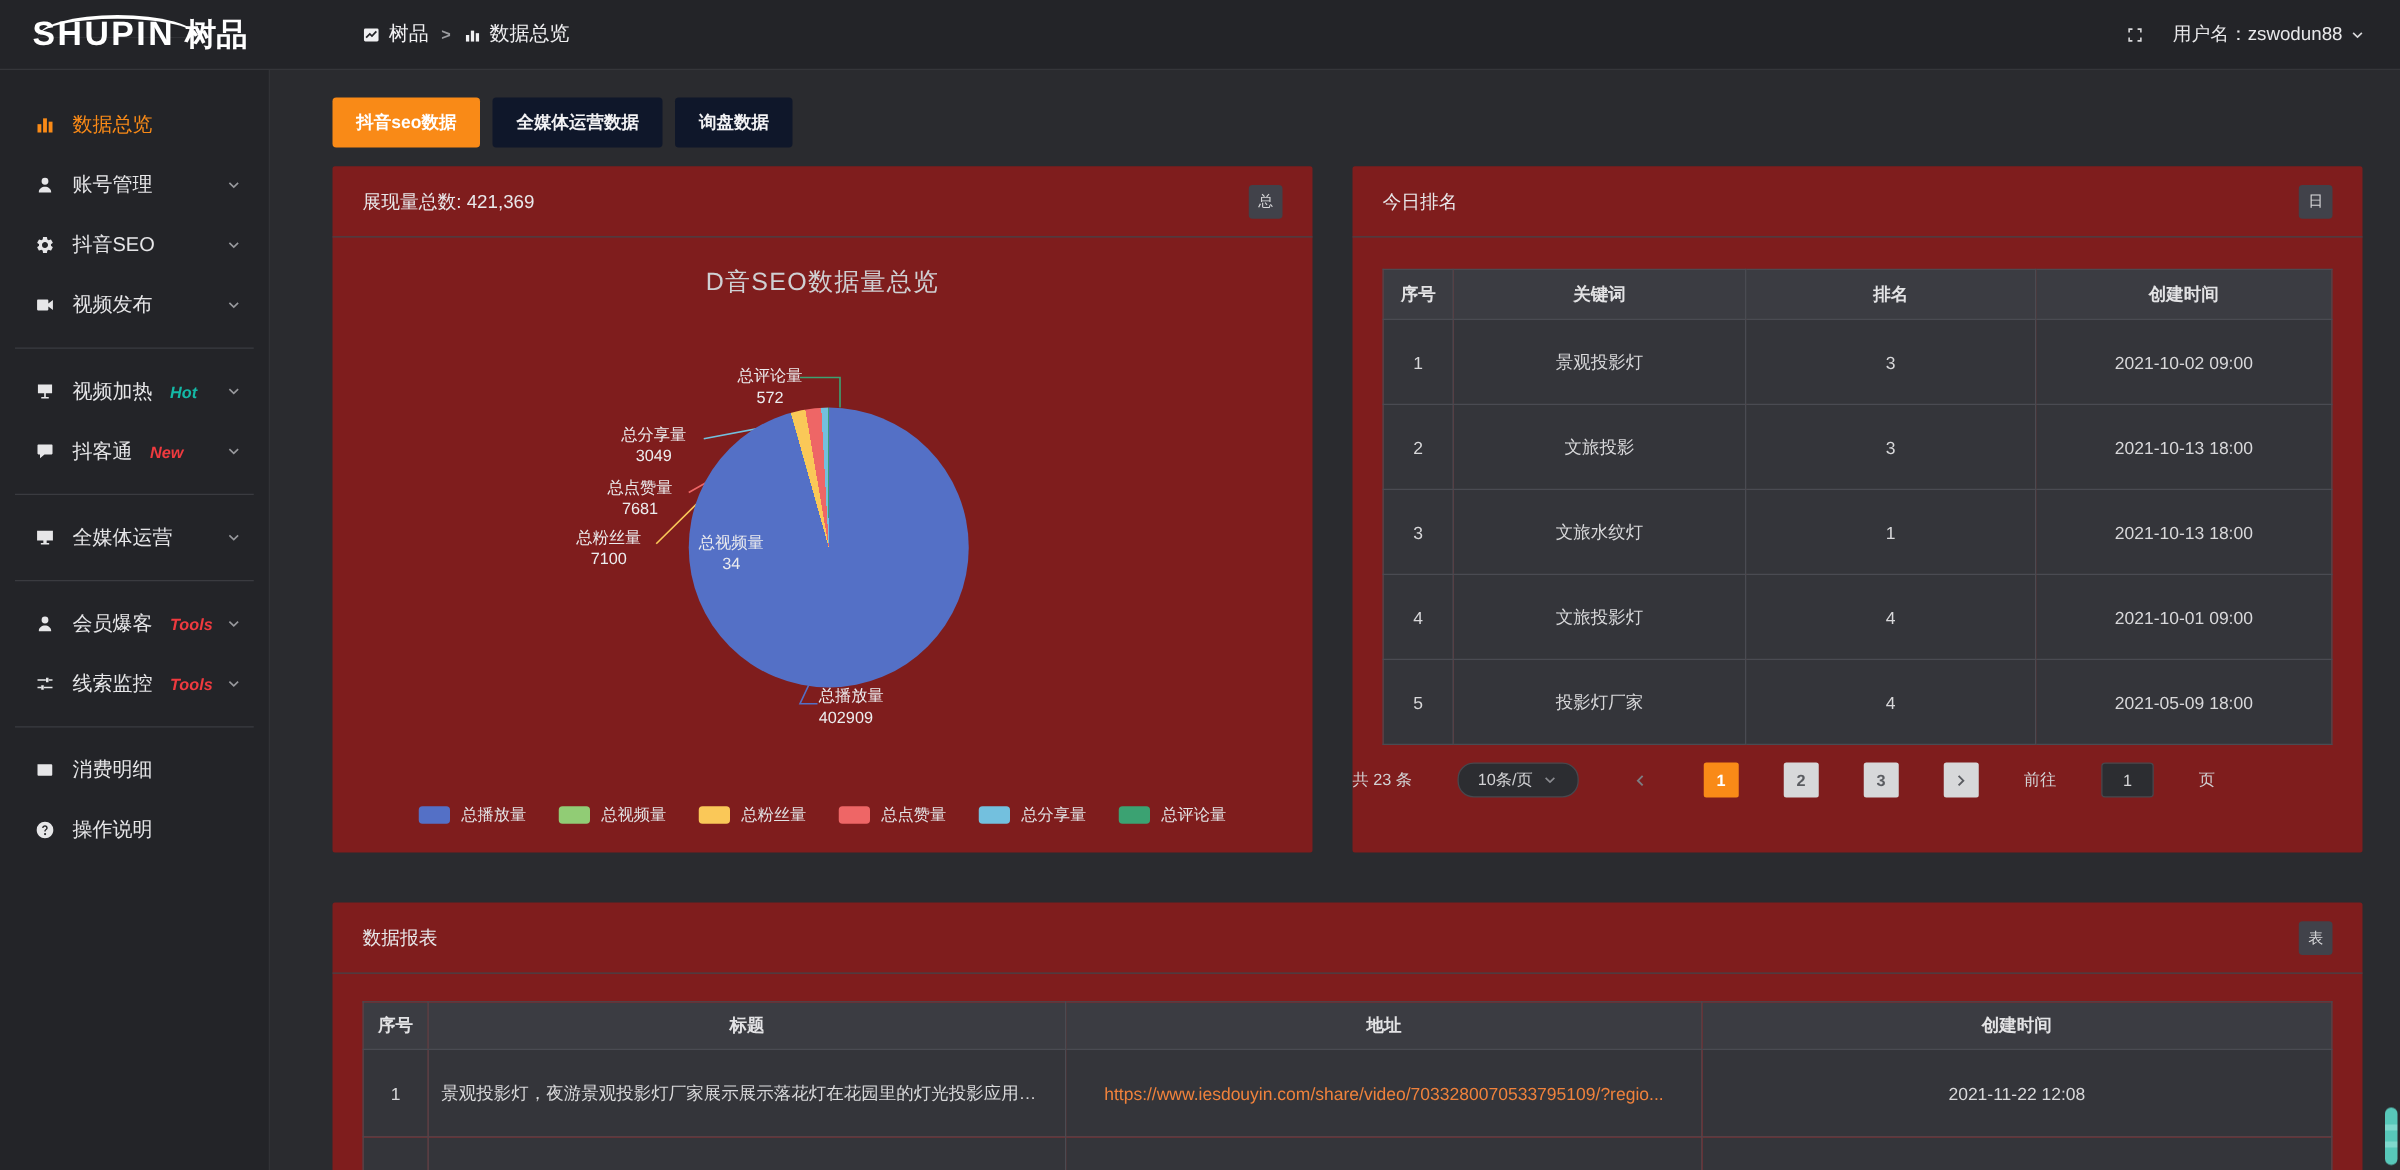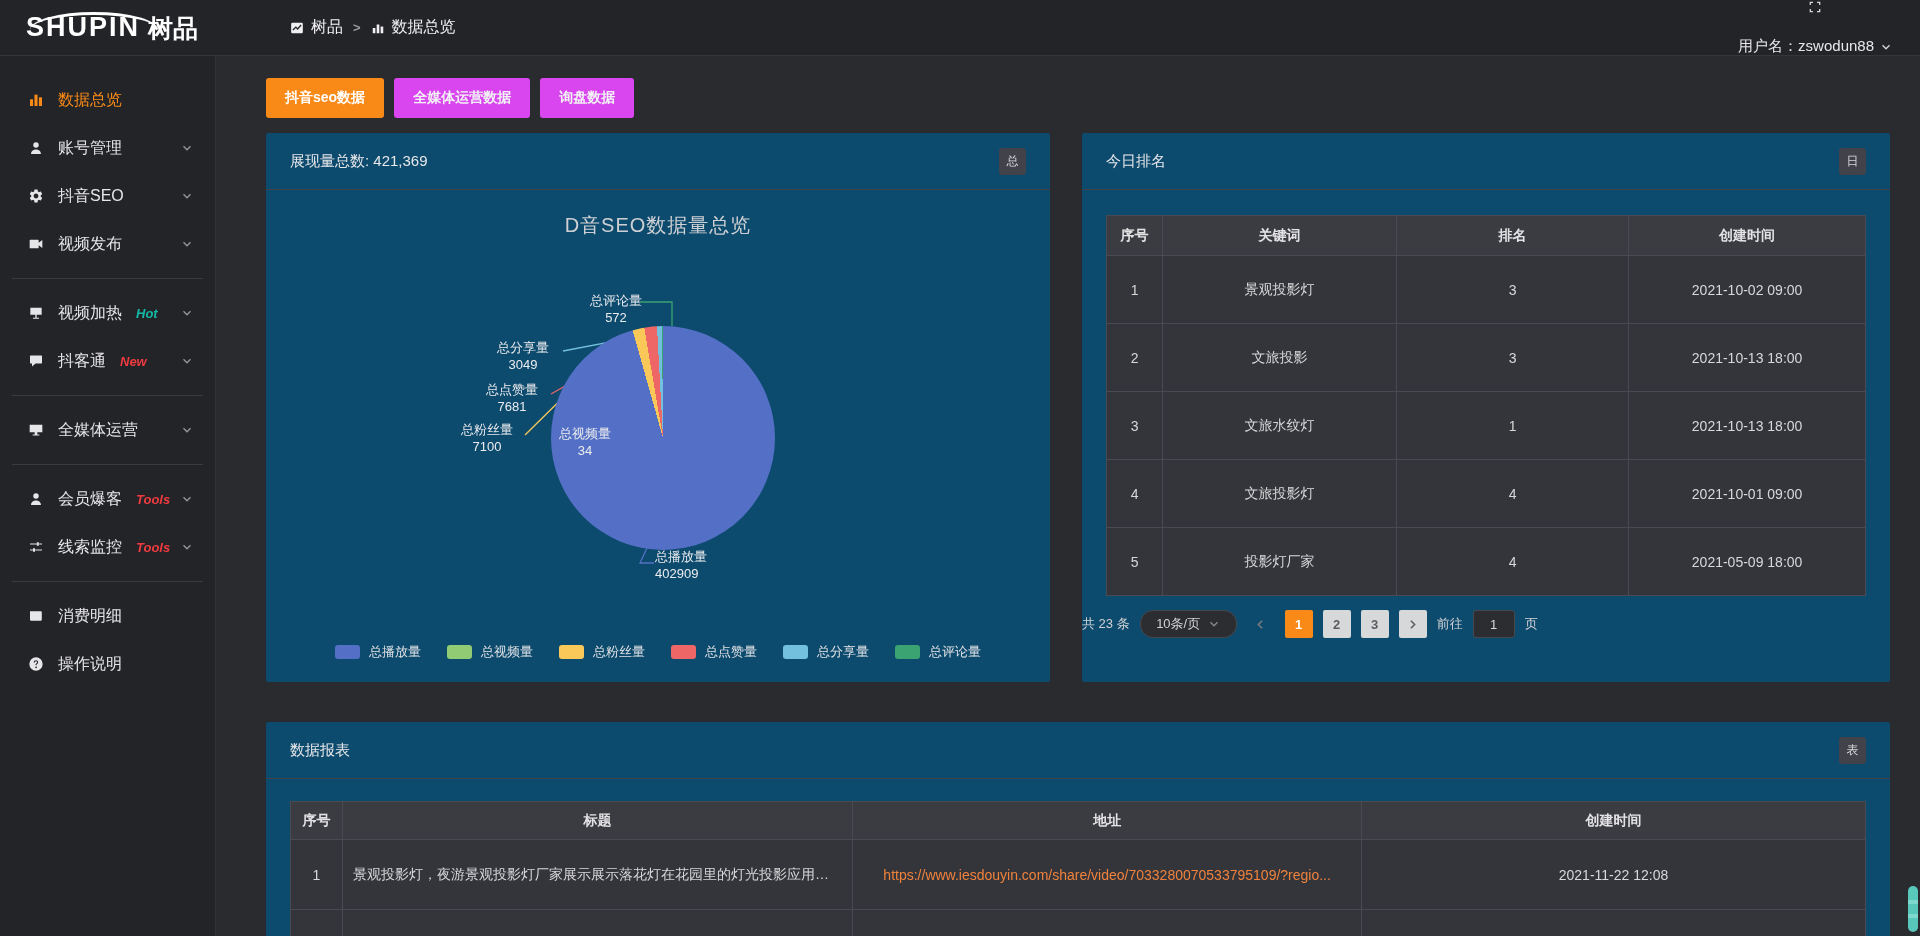--- a/index.html
+++ b/index.html
@@ -11,45 +11,45 @@
     border-bottom:1px solid #35363a; display:flex; align-items:center; z-index:20; }
   .logo { width:216px; padding-left:26px; display:flex; align-items:flex-end; gap:8px; position:relative; }
   .logo-arc { position:absolute; left:30px; top:-2px; width:128px; height:18px;
     border-top:3px solid #fff; border-radius:50% 50% 0 0 / 100% 100% 0 0; }
   .logo-en { font-size:27px; font-weight:bold; letter-spacing:2px; color:#fff; line-height:1; }
   .logo-cn { font-size:25px; font-weight:bold; color:#fff; line-height:1; }
   .crumbs { display:flex; align-items:center; gap:10px; margin-left:74px; font-size:16px; color:#f0f0f2; }
   .crumb { display:flex; align-items:center; gap:7px; cursor:pointer; }
   .crumb-sep { color:#9a9b9f; font-size:13px; font-weight:bold; }
   .top-right { margin-left:auto; display:flex; align-items:center; gap:22px; padding-right:28px;
-    font-size:15px; color:#e8e8ea;flex-direction:column; }
+    font-size:15px; color:#e8e8ea; }
   .icon-btn { display:flex; align-items:center; color:#d8d8da; cursor:pointer; }
   .user-wrap { display:flex; align-items:center; gap:6px; cursor:pointer; }
 
   
   .sidebar { position:fixed; top:56px; left:0; width:216px; height:880px; background:#232428;
     border-right:1px solid #313236; padding-top:20px; }
   .side-item { height:48px; display:flex; align-items:center; padding:0 22px 0 28px;
     font-size:16px; color:#e6e6e8; cursor:pointer; }
   .side-item .s-icon { width:18px; display:flex; align-items:center; margin-right:12px; color:#e6e6e8; }
   .side-item.active, .side-item.active .s-icon { color:#f98a17; }
   .s-tag { font-size:13px; font-weight:bold; font-style:italic; margin-left:14px; }
   .s-arrow { margin-left:auto; color:#97989c; display:flex; }
   .side-divider { height:1px; background:#3a3b40; margin:10px 12px; }
 
   
   .main { position:absolute; top:56px; left:216px; width:1704px; height:880px;
     padding:22px 30px 0 50px; }
   .tabs { display:flex; gap:10px; margin-bottom:15px; }
   .tab { height:40px; padding:0 19px; display:flex; align-items:center; border-radius:3px;
-    background:#d946ef; color:#f2f2f4; font-size:14px; font-weight:bold; cursor:pointer; }
+    background:#0f172a; color:#f2f2f4; font-size:14px; font-weight:bold; cursor:pointer; }
   .tab.active { background:#f98a17; color:#fff; }
 
   .row1 { display:flex; gap:32px; }
-  .panel { background:#0c4a6e; border-radius:2px; }
+  .panel { background:#7f1d1d; border-radius:2px; }
   .panel-head { height:57px; display:flex; align-items:center; justify-content:space-between;
     padding:0 24px; border-bottom:1px solid #43444a; font-size:15px; color:#e8e8ea; }
   .badge { width:27px; height:27px; background:#41424a; border-radius:3px; display:flex;
     align-items:center; justify-content:center; font-size:12px; color:#d8d8da; cursor:pointer; }
 
   .panel-overview { width:784px; height:549px; }
   .panel-ranking  { flex:1; height:549px; }
   .panel-report   { margin-top:40px; height:300px; }
 
   
@@ -78,21 +78,21 @@
   .tbl-ranking { margin-top:25px; }
   .tbl-ranking th { height:40px; }
   .tbl-ranking td { height:68px; }
   .tbl-report { margin-top:22px; }
   .tbl-report th { height:38px; }
   .tbl-report td { height:70px; }
   .tbl-report tr.filler td { height:40px; }
   td.link-cell, a.cell-link { color:#f0823c; text-decoration:none; cursor:pointer; }
 
   
-  .pagination { display:flex; align-items:center; justify-content:flex-start; gap:10px;
+  .pagination { display:flex; align-items:center; justify-content:space-between; 
     margin:14px 118px 0 0; font-size:13px; color:#d2d2d4; }
   .pg-select { width:97px; height:28px; background:#2c2d31; border:1px solid #47484e; border-radius:13px;
     display:flex; align-items:center; justify-content:center; gap:8px; cursor:pointer; }
   .pg-btn { min-width:28px; height:28px; border-radius:2px; display:flex; align-items:center;
     justify-content:center; font-size:13px; font-weight:bold; cursor:pointer; }
   .pg-prev { color:#7c7d82; background:transparent; }
   .pg-next { background:#d7d8da; color:#5a5c61; }
   .pg-page { background:#d7d8da; color:#5a5c61; }
   .pg-page.active { background:#f98a17; color:#fff; }
   .pg-goto-input { width:42px; height:28px; background:#2c2d31; border:1px solid #47484e; border-radius:3px;

